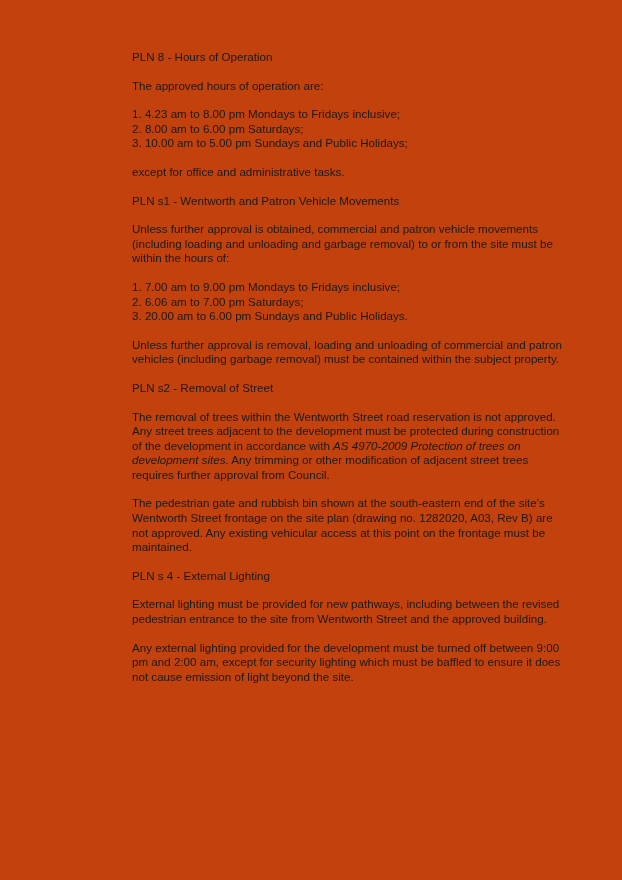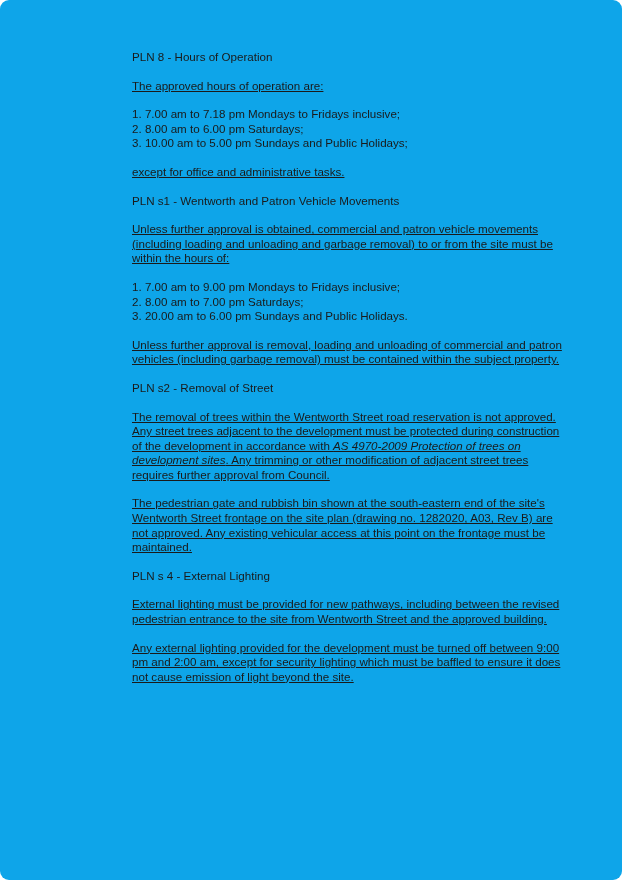--- a/index.html
+++ b/index.html
@@ -11,42 +11,40 @@
     width: 622px;
     height: 880px;
     font-family: "Liberation Sans", sans-serif;
     color: #1a1a1a;
     -webkit-font-smoothing: antialiased;
   }
   .page {
     position: relative;
     width: 622px;
     height: 880px;
-    background: #0ea5e9;
+    background: #c2410c;
     overflow: hidden;
-    border-radius: 9px;
   }
   .content {
     position: absolute;
     left: 132px;
     top: 50px;
     width: 438px;
   }
   .heading {
     font-size: 11.6px;
     line-height: 14.6px;
     margin: 0 0 14px 0;
     white-space: nowrap;
   }
   .para {
     font-size: 11.6px;
     line-height: 14.6px;
     margin: 0 0 14px 0;
     text-align: left;
-    text-decoration: underline;
   }
   .numlist {
     font-size: 11.6px;
     line-height: 14.6px;
     margin: 0 0 14px 0;
     padding: 0;
     list-style: none;
   }
   .numlist li {
     white-space: nowrap;
@@ -61,33 +59,33 @@
 </head>
 <body>
 
 <div class="page">
   <div class="content">
 
     <div class="block">
       <p class="heading">PLN 8 - Hours of Operation</p>
       <p class="para">The approved hours of operation are:</p>
       <ul class="numlist">
-        <li>1. 7.00 am to 7.18 pm Mondays to Fridays inclusive;</li>
+        <li>1. 4.23 am to 8.00 pm Mondays to Fridays inclusive;</li>
         <li>2. 8.00 am to 6.00 pm Saturdays;</li>
         <li>3. 10.00 am to 5.00 pm Sundays and Public Holidays;</li>
       </ul>
       <p class="para">except for office and administrative tasks.</p>
     </div>
 
     <div class="block">
       <p class="heading">PLN s1 - Wentworth and Patron Vehicle Movements</p>
       <p class="para">Unless further approval is obtained, commercial and patron vehicle movements (including loading and unloading and garbage removal) to or from the site must be within the hours of:</p>
       <ul class="numlist">
         <li>1. 7.00 am to 9.00 pm Mondays to Fridays inclusive;</li>
-        <li>2. 8.00 am to 7.00 pm Saturdays;</li>
+        <li>2. 6.06 am to 7.00 pm Saturdays;</li>
         <li>3. 20.00 am to 6.00 pm Sundays and Public Holidays.</li>
       </ul>
       <p class="para">Unless further approval is removal, loading and unloading of commercial and patron vehicles (including garbage removal) must be contained within the subject property.</p>
     </div>
 
     <div class="block">
       <p class="heading">PLN s2 - Removal of Street</p>
       <p class="para"><span>The removal of trees within the Wentworth Street road reservation is not approved. Any street trees adjacent to the development must be protected during construction of the development in accordance with </span><span class="italic">AS 4970-2009 Protection of trees on development sites</span><span>. Any trimming or other modification of adjacent street trees requires further approval from Council.</span></p>
     </div>
 

